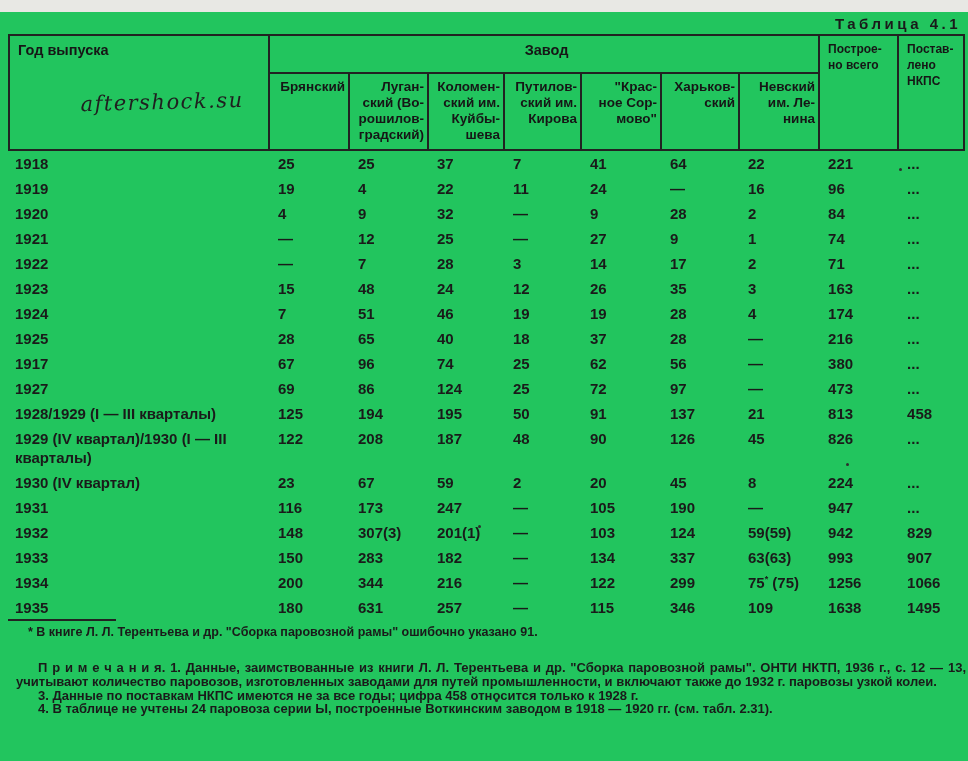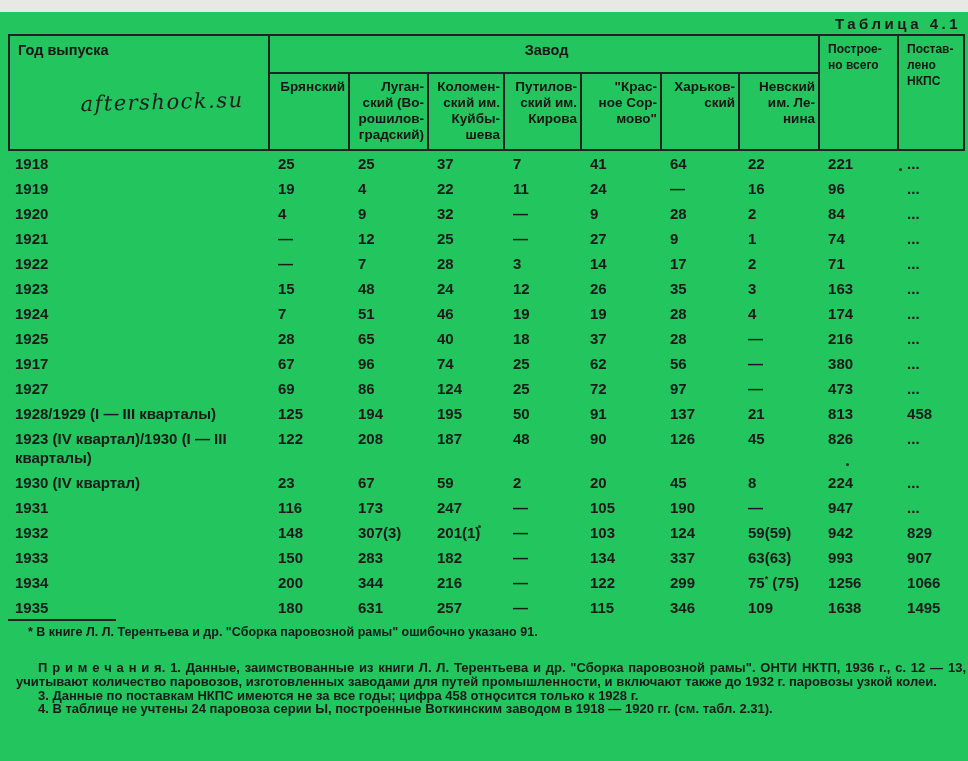--- a/index.html
+++ b/index.html
@@ -239,21 +239,21 @@
           <td>194</td>
           <td>195</td>
           <td>50</td>
           <td>91</td>
           <td>137</td>
           <td>21</td>
           <td>813</td>
           <td>458</td>
         </tr>
         <tr>
-          <td class="year-cell">1923 (IV квартал)/1930 (I — III кварталы)</td>
+          <td class="year-cell">1929 (IV квартал)/1930 (I — III кварталы)</td>
           <td>122</td>
           <td>208</td>
           <td>187</td>
           <td>48</td>
           <td>90</td>
           <td>126</td>
           <td>45</td>
           <td>826</td>
           <td>...</td>
         </tr>

